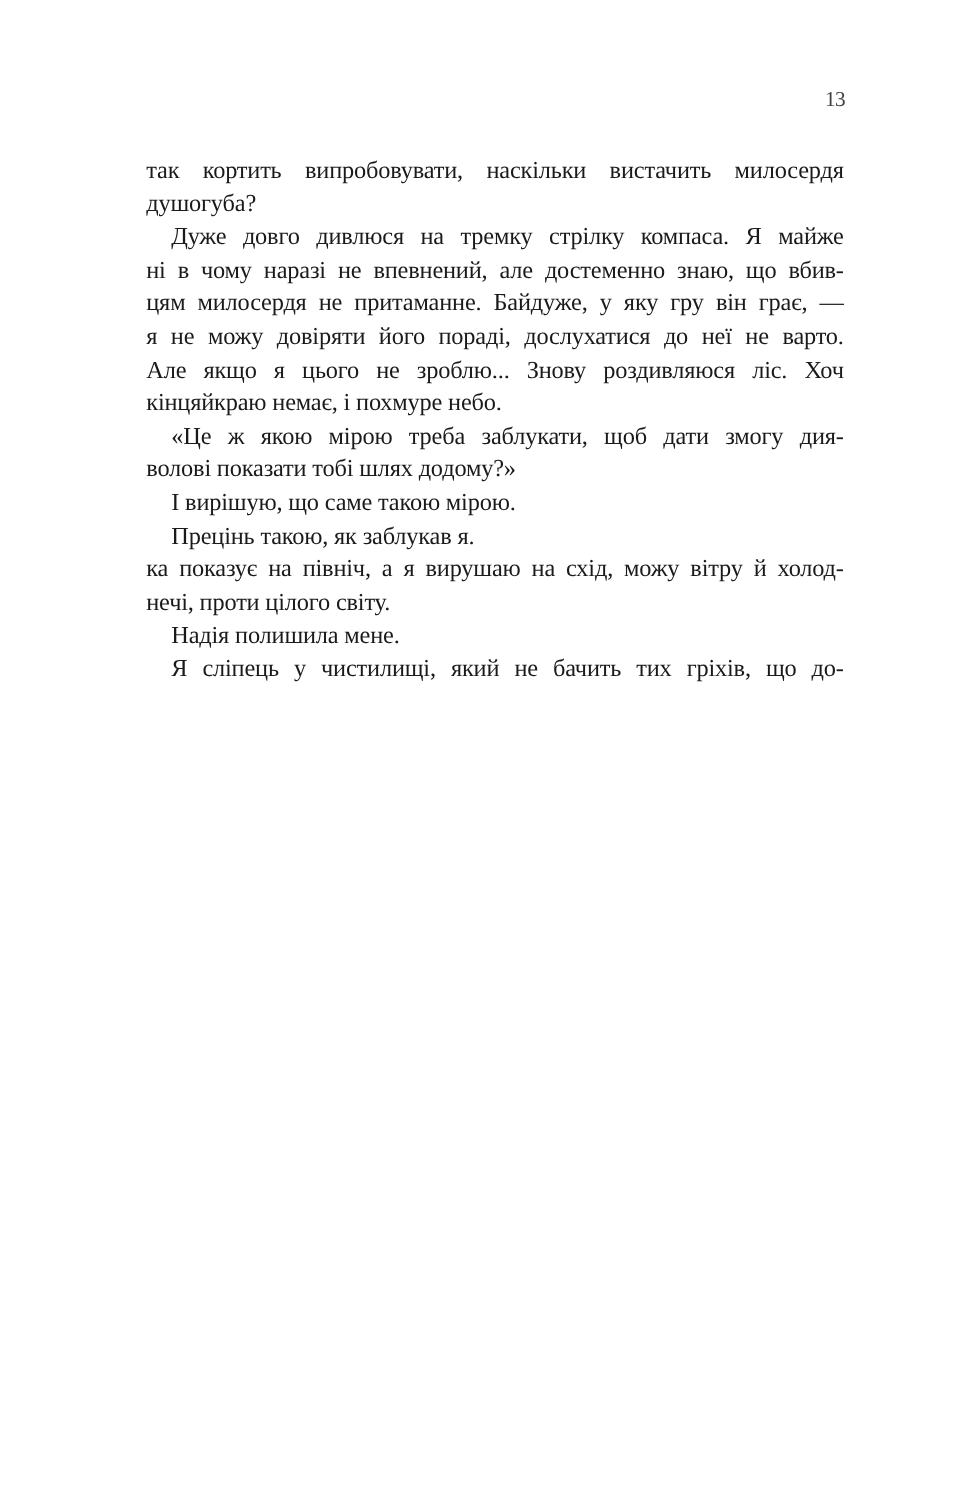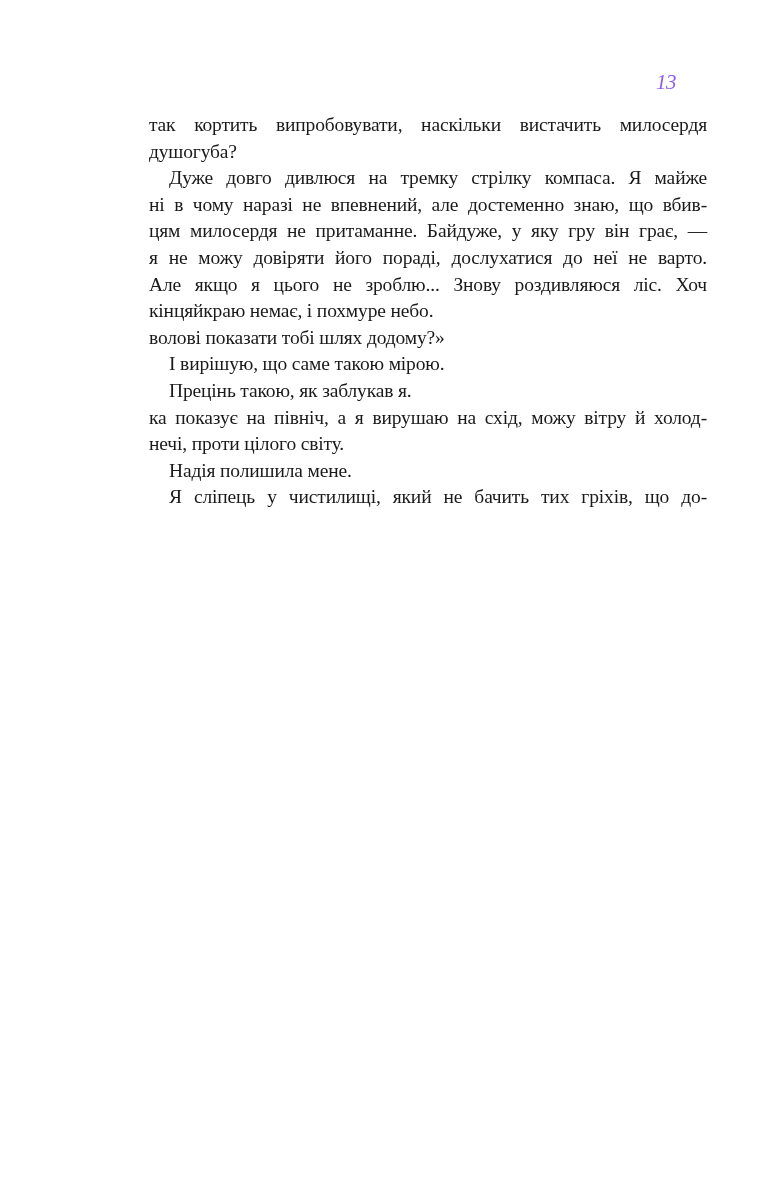--- a/index.html
+++ b/index.html
@@ -14,31 +14,29 @@
     overflow: hidden;
     font-family: "Liberation Serif", "DejaVu Serif", serif;
     color: #1a1a1a;
   }
   .page-number {
     position: absolute;
     top: 70px;
     left: 636px;
     width: 40px;
     text-align: right;
-    font-size: 21px;
-    color: #8b5cf6;
+    font-size: 17px;
+    color: #404040;
     letter-spacing: -0.5px;
-    font-style: italic;
   }
   .text-block {
     position: absolute;
-    top: 112px;
+    top: 124px;
     left: 117px;
     width: 558px;
-    margin-left: 32px;
   }
   .line {
     height: 26.6px;
     line-height: 26.6px;
     font-size: 19.5px;
     white-space: nowrap;
     text-align: justify;
     text-align-last: justify;
     letter-spacing: -0.15px;
   }
@@ -56,20 +54,21 @@
 
 <div class="text-block">
   <div class="line">так кортить випробовувати, наскільки вистачить милосердя</div>
   <div class="line last">душогуба?</div>
   <div class="line indent">Дуже довго дивлюся на тремку стрілку компаса. Я майже</div>
   <div class="line">ні в чому наразі не впевнений, але достеменно знаю, що вбив-</div>
   <div class="line">цям милосердя не притаманне. Байдуже, у яку гру він грає, —</div>
   <div class="line">я не можу довіряти його пораді, дослухатися до неї не варто.</div>
   <div class="line">Але якщо я цього не зроблю... Знову роздивляюся ліс. Хоч</div>
   <div class="line last">кінцяйкраю немає, і похмуре небо.</div>
+  <div class="line indent">«Це ж якою мірою треба заблукати, щоб дати змогу дия-</div>
   <div class="line last">волові показати тобі шлях додому?»</div>
   <div class="line indent last">І вирішую, що саме такою мірою.</div>
   <div class="line indent last">Прецінь такою, як заблукав я.</div>
   <div class="line">ка показує на північ, а я вирушаю на схід, можу вітру й холод-</div>
   <div class="line last">нечі, проти цілого світу.</div>
   <div class="line indent last">Надія полишила мене.</div>
   <div class="line indent">Я сліпець у чистилищі, який не бачить тих гріхів, що до-</div>
 </div>
 
 </body></html>

